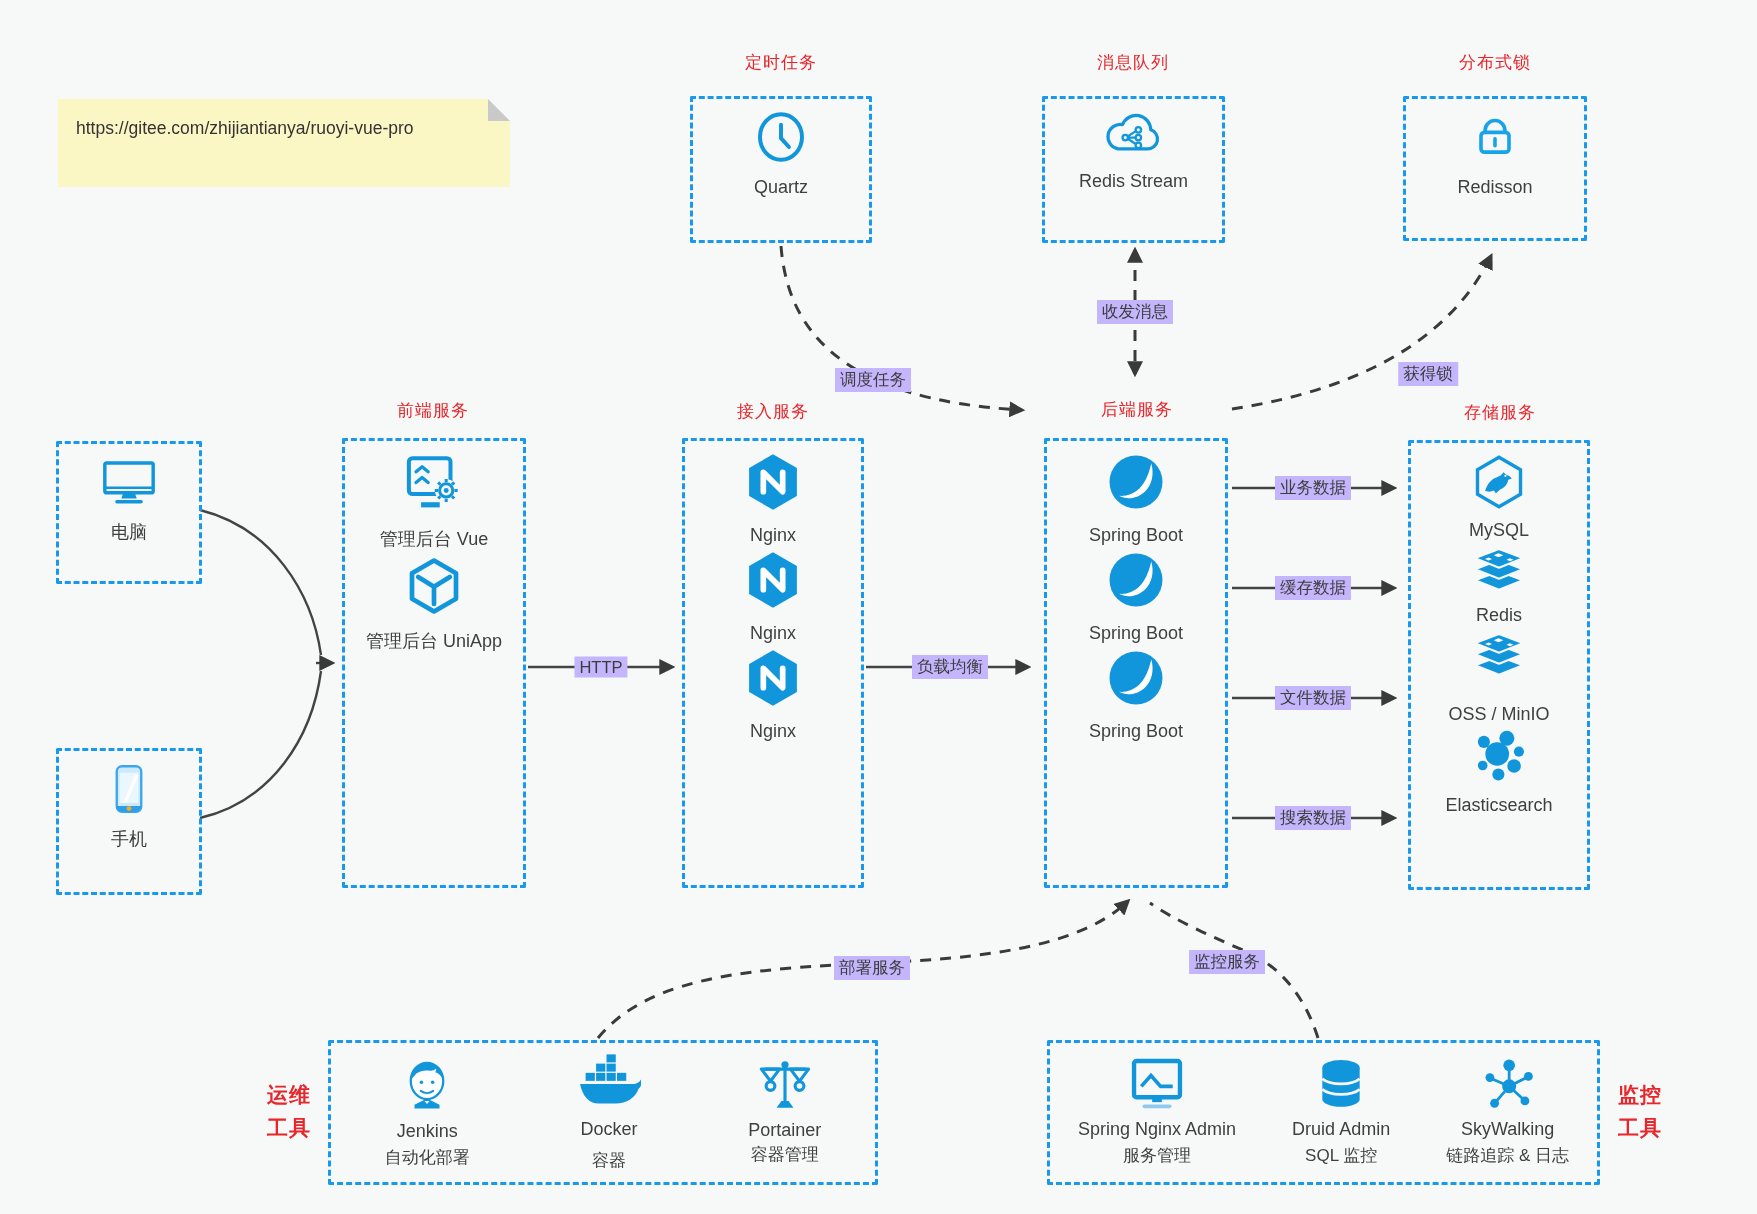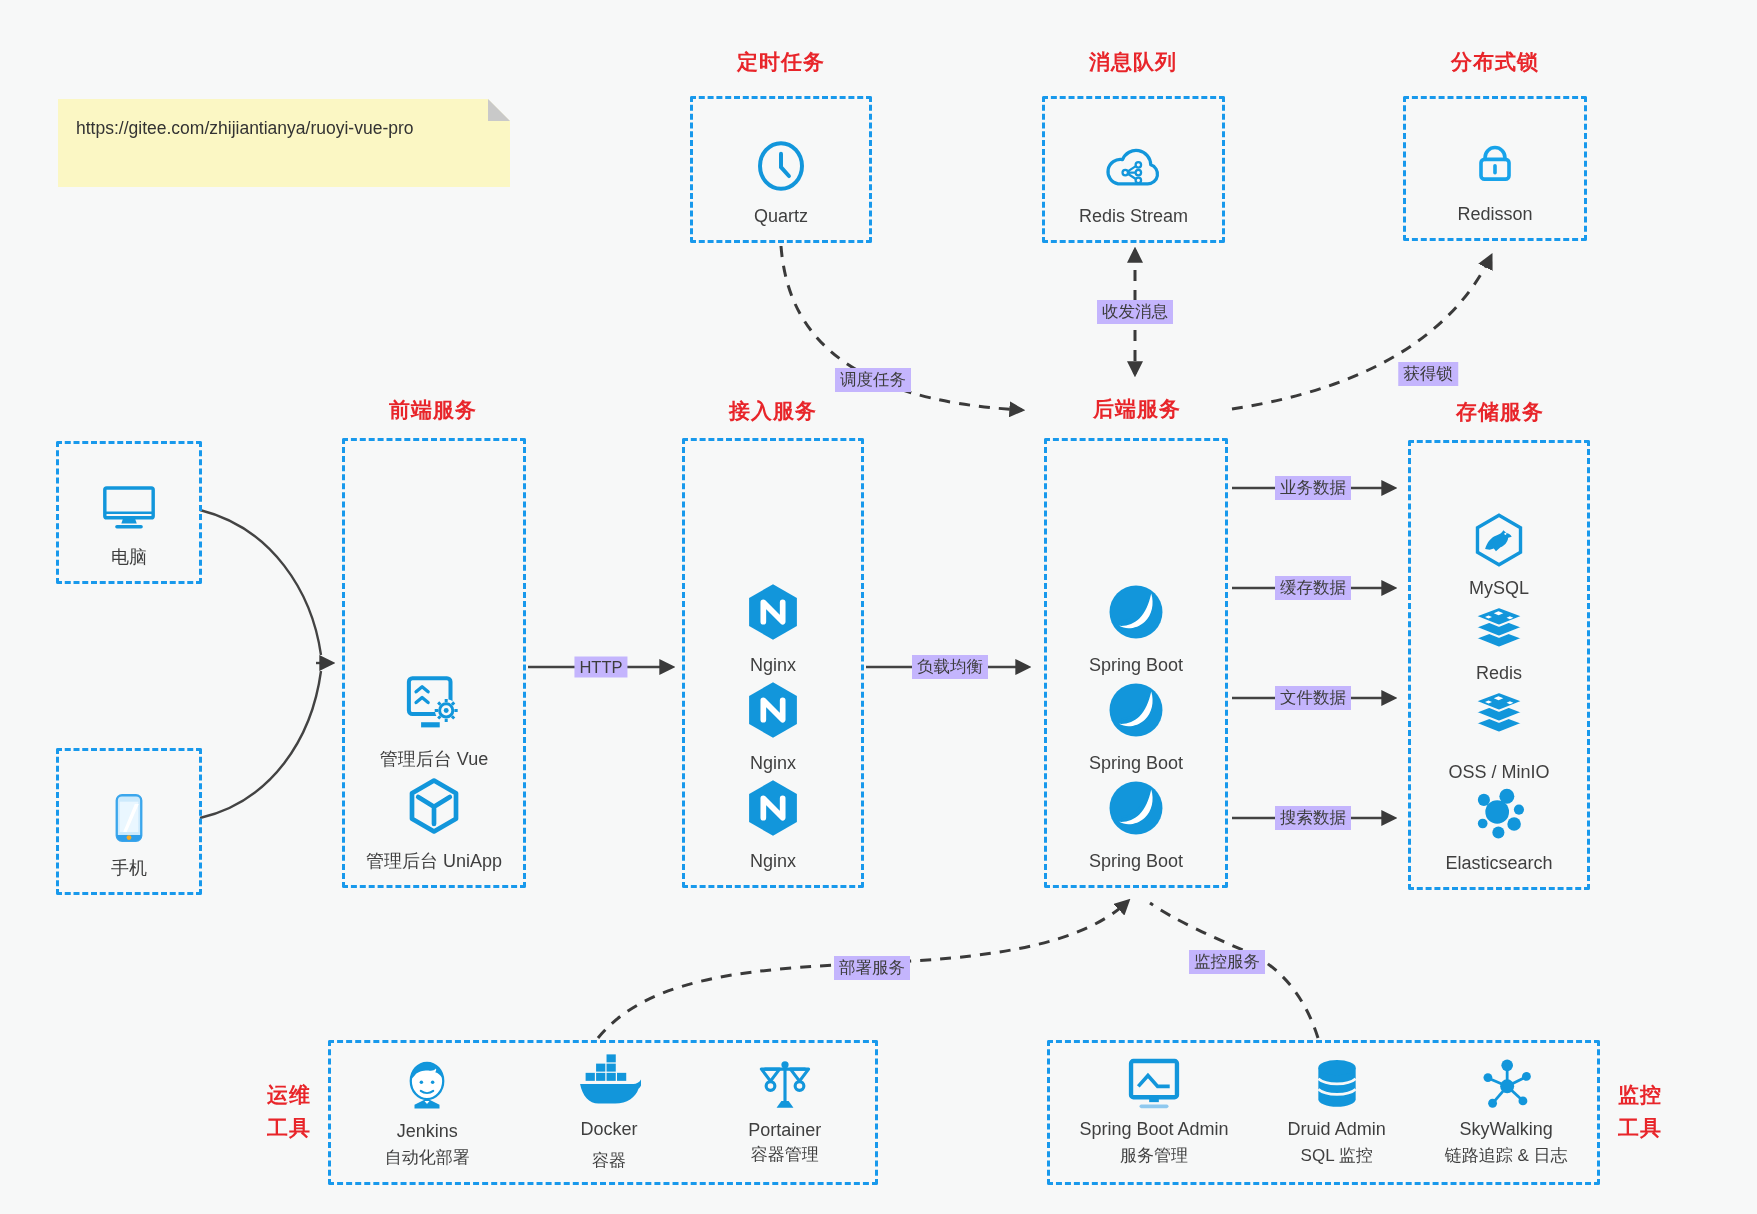--- a/index.html
+++ b/index.html
@@ -3,28 +3,28 @@
 <meta charset="utf-8">
 <style>
   html,body{margin:0;padding:0;background:#f7f8f8;}
   .canvas{position:relative;width:1757px;height:1214px;background:#f7f8f8;
           font-family:"Liberation Sans","DejaVu Sans",sans-serif;overflow:hidden;}
   .wires{position:absolute;left:0;top:0;z-index:1;}
   .solid{stroke:#434343;stroke-width:2.4;fill:none;}
   .dashed{stroke:#3a3a3a;stroke-width:3;fill:none;stroke-dasharray:11 9;}
   .gbox{position:absolute;border:3px dashed #1899ec;border-radius:2px;z-index:2;
         display:flex;box-sizing:border-box;background:transparent;}
-  .vbox{flex-direction:column;justify-content:flex-end;align-items:center;padding:10px 0;}
+  .vbox{flex-direction:column;justify-content:flex-start;align-items:center;padding:10px 0;}
   .hbox{flex-direction:row;justify-content:space-around;align-items:center;}
   .item{display:flex;flex-direction:column;align-items:center;gap:9px;}
   .item svg{display:block;}
   .ilabel{font-size:18px;color:#3f3f3f;white-space:nowrap;text-align:center;line-height:1.5;}
   .sub{font-size:17px;color:#3f3f3f;white-space:nowrap;text-align:center;line-height:1.5;margin-top:3px;}
-  .gtitle{position:absolute;transform:translate(-50%,-50%);color:#e8252a;font-weight:700;
-          font-size:21px;white-space:nowrap;z-index:3;letter-spacing:1px;}
+  .gtitle{position:absolute;transform:translate(-50%,-50%);color:#e8252a;font-weight:400;
+          font-size:17px;white-space:nowrap;z-index:3;letter-spacing:1px;}
   .side-title{position:absolute;transform:translate(-50%,-50%);color:#e8252a;font-weight:700;
           font-size:21px;text-align:center;line-height:1.55;z-index:3;letter-spacing:1px;}
   .elabel{position:absolute;transform:translate(-50%,-50%);font-size:16.5px;color:#3d3d3d;
           background:#c4b5fd;padding:1px 5px;white-space:nowrap;z-index:3;}
   .note{position:absolute;left:58px;top:99px;width:452px;height:88px;background:#fbf7c4;
         z-index:2;padding:15px 0 0 18px;box-sizing:border-box;font-size:17.5px;color:#333;
         line-height:1.65;}
   .note::before{content:"";position:absolute;top:0;right:0;width:0;height:0;
         border-top:22px solid #f7f8f8;border-left:22px solid transparent;}
   .note::after{content:"";position:absolute;top:0;right:0;width:0;height:0;
@@ -327,21 +327,21 @@
   </div>
 
   <div class="gbox hbox" style="left:1047px;top:1040px;width:553px;height:145px">
     <div class="item" style="gap:4px">
       <svg width="58" height="56" viewBox="0 0 48 46">
         <rect x="5" y="4" width="38" height="30" rx="2" fill="none" stroke="#1296db" stroke-width="3.6"></rect>
         <path d="M11 25l8-9 8 9h10" fill="none" stroke="#1296db" stroke-width="3"></path>
         <rect x="20" y="34" width="8" height="4" fill="#1296db"></rect>
         <rect x="12" y="40" width="24" height="3" rx="1.5" fill="#8fc9ef"></rect>
       </svg>
-      <div class="ilabel">Spring Boot Admin</div>
+      <div class="ilabel">Spring Nginx Admin</div>
       <div class="sub" style="margin-top:-4px">服务管理</div>
     </div>
     <div class="item" style="gap:4px">
       <svg width="56" height="56" viewBox="0 0 48 48">
         <path d="M8 10v27c0 3.6 7.2 6.5 16 6.5s16-2.9 16-6.5V10z" fill="#1296db"></path>
         <ellipse cx="24" cy="10" rx="16" ry="6.5" fill="#1296db"></ellipse>
         <path d="M8 19.5c3.2 2.9 9 4.4 16 4.4s12.8-1.5 16-4.4" fill="none" stroke="#f7f8f8" stroke-width="2.4"></path>
         <path d="M8 28.5c3.2 2.9 9 4.4 16 4.4s12.8-1.5 16-4.4" fill="none" stroke="#f7f8f8" stroke-width="2.4"></path>
       </svg>
       <div class="ilabel">Druid Admin</div>

